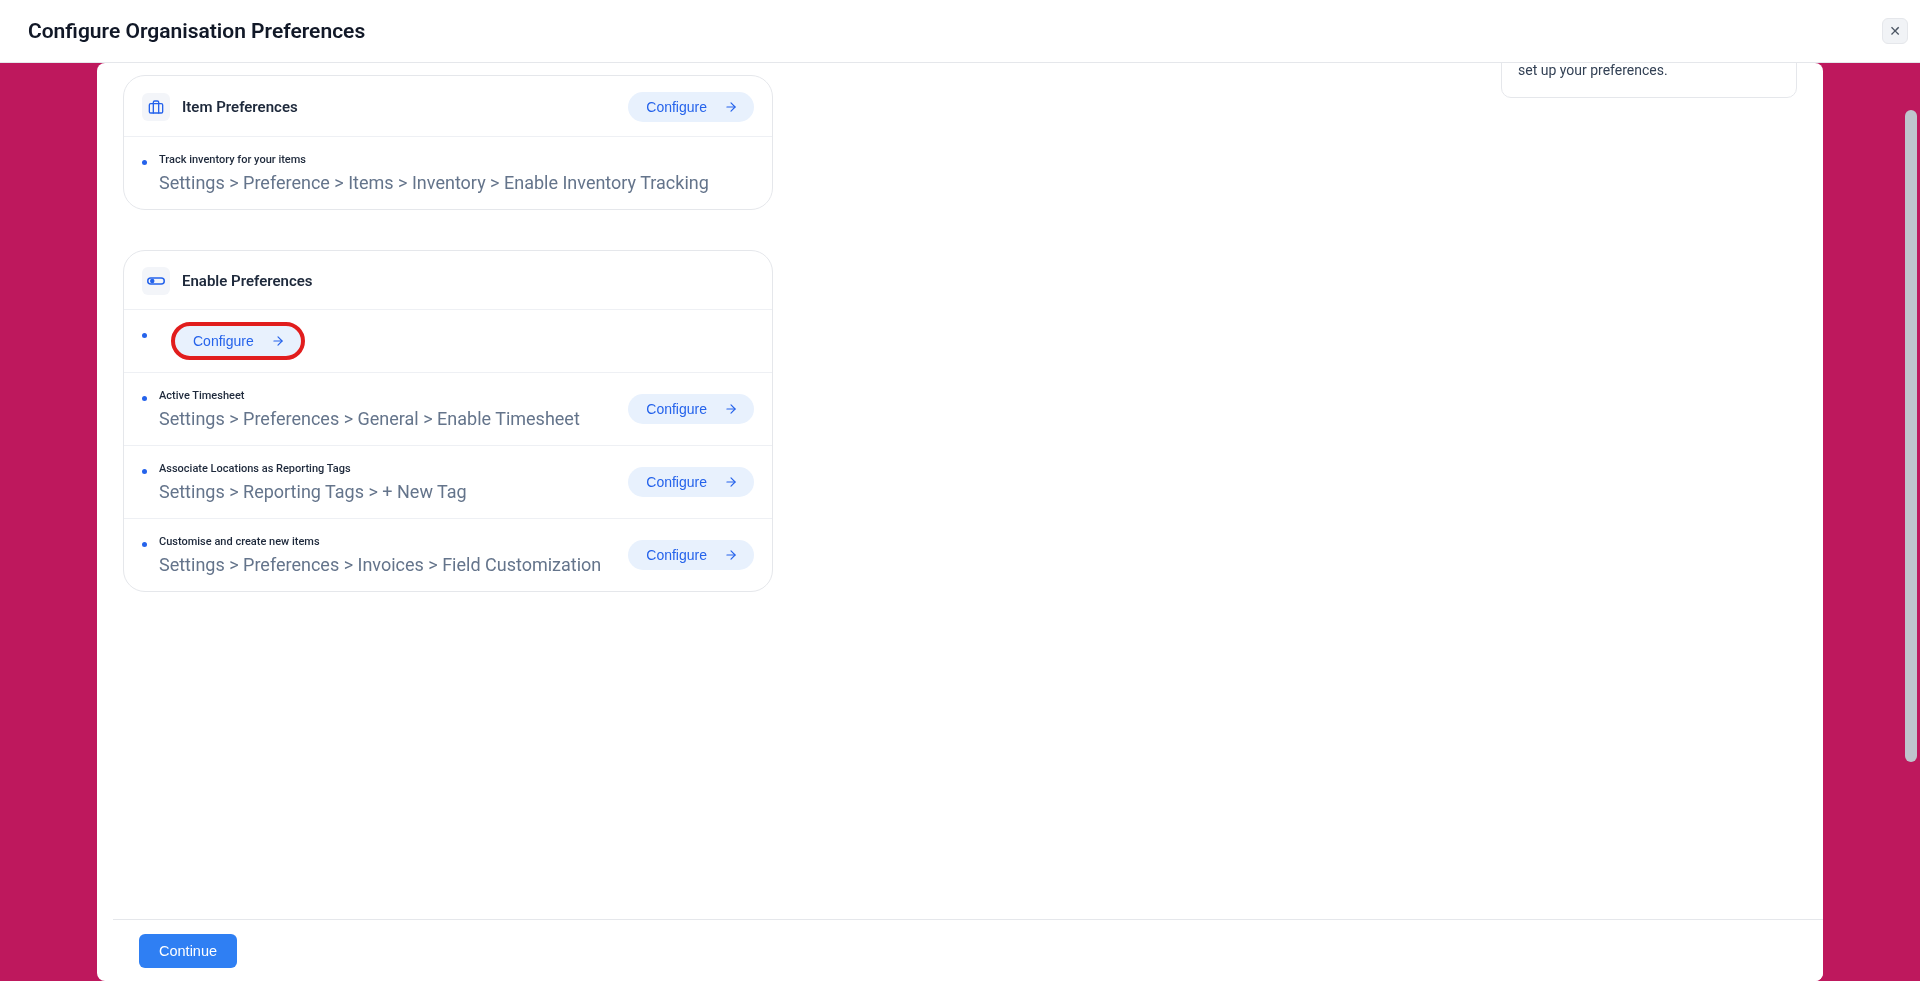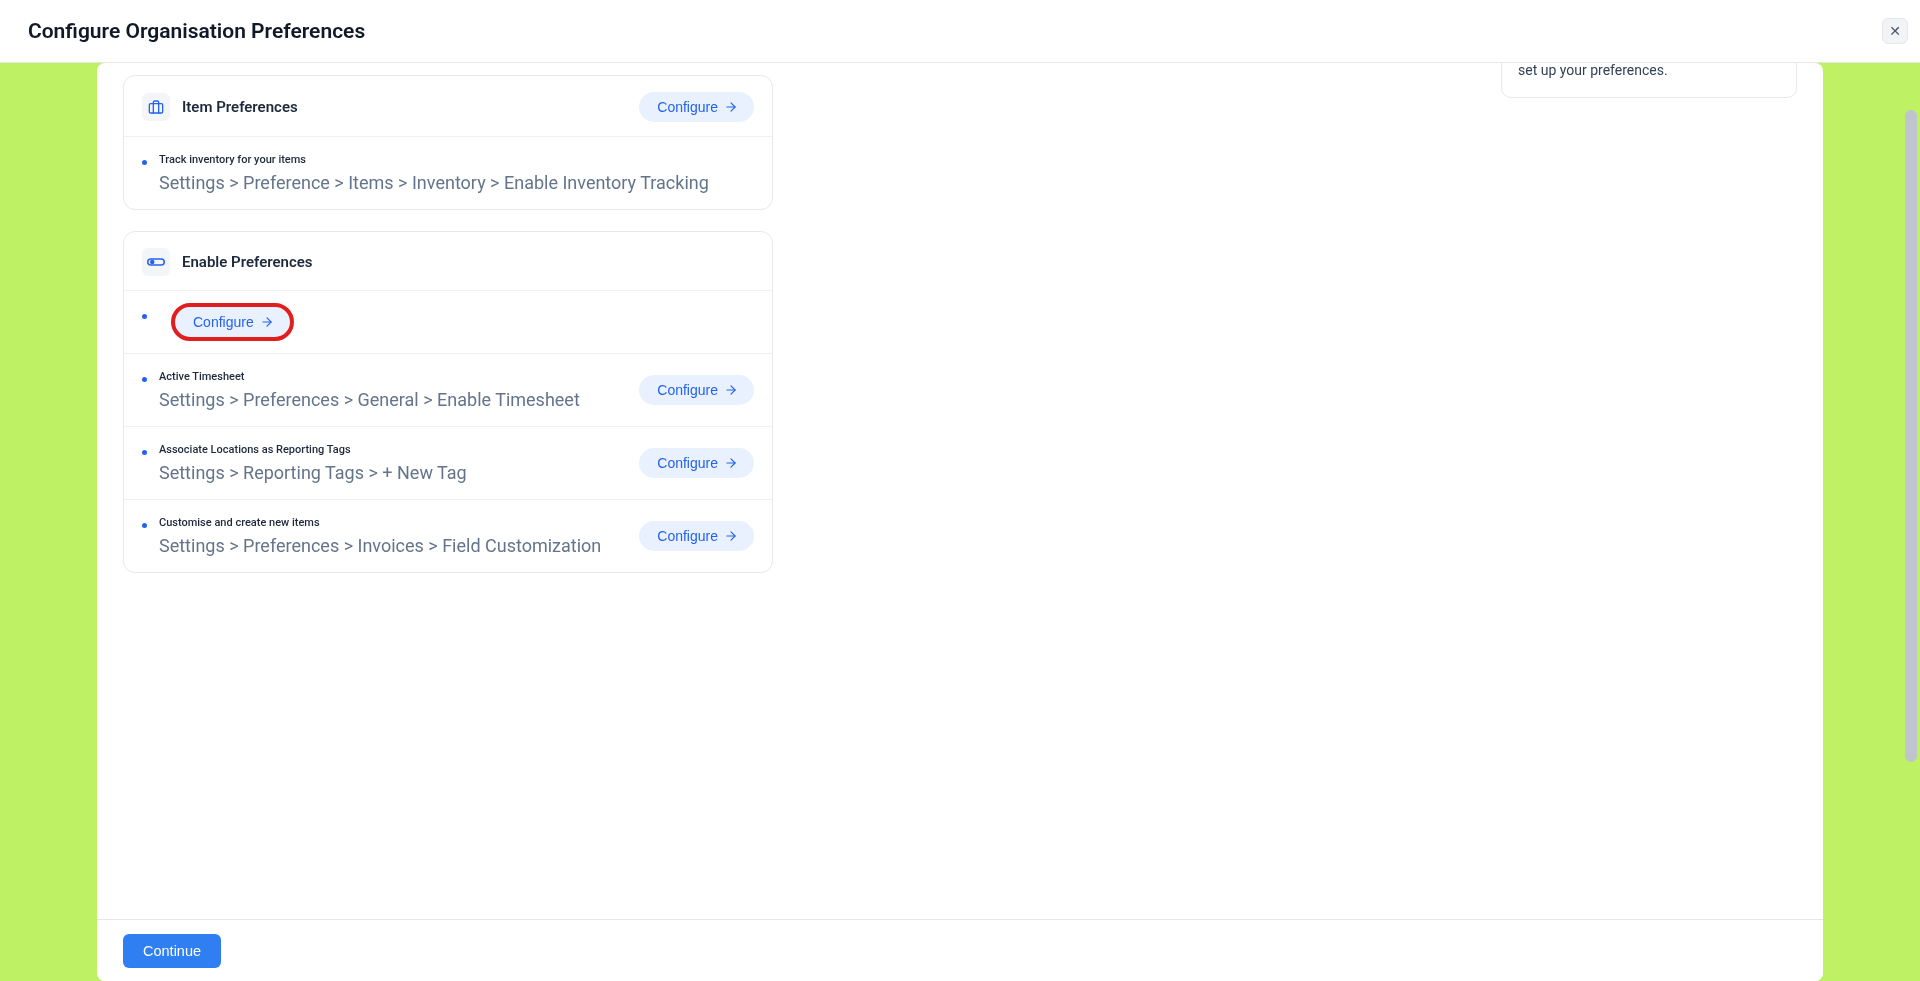--- a/index.html
+++ b/index.html
@@ -6,21 +6,21 @@
     body {
       font-family: -apple-system, BlinkMacSystemFont, "Segoe UI", Roboto, Helvetica, Arial, sans-serif;
       background: #f5f6fa;
       color: #1e293b;
       overflow: hidden;
     }
     .viewport {
       width: 1920px;
       height: 981px;
       position: relative;
-      background: #bef264;
+      background: #be185d;
     }
     .header-bar {
       position: absolute;
       top: 0;
       left: 0;
       right: 0;
       height: 63px;
       background: #ffffff;
       border-bottom: 1px solid #e5e7eb;
       display: flex;
@@ -67,23 +67,23 @@
       overflow: hidden;
       padding: 0 26px 24px 26px;
     }
     .left-col {
       width: 650px;
       float: left;
       padding-top: 12px;
     }
     .card {
       border: 1px solid #e5e7eb;
-      border-radius: 12px;
+      border-radius: 22px;
       background: #fff;
-      margin-bottom: 21px;
+      margin-bottom: 40px;
     }
     .card-header {
       display: flex;
       align-items: center;
       padding: 16px 18px 14px 18px;
       border-bottom: 1px solid #eef0f4;
     }
     .card-icon {
       width: 28px;
       height: 28px;
@@ -104,21 +104,21 @@
       margin-left: auto;
       background: #e8f1fd;
       color: #2563eb;
       border: none;
       border-radius: 18px;
       padding: 7px 16px 7px 18px;
       font-size: 14px;
       font-weight: 500;
       display: inline-flex;
       align-items: center;
-      gap: 6px;
+      gap: 17px;
       cursor: pointer;
     }
     .cfg-btn .arrow {
       display: inline-flex;
       align-items: center;
     }
     .row {
       display: flex;
       align-items: flex-start;
       padding: 16px 18px;
@@ -165,21 +165,21 @@
       background: #fff;
     }
     .info-text {
       font-size: 14px;
       color: #334155;
       line-height: 1.55;
     }
     .footer {
       position: absolute;
       bottom: 0;
-      left: 0;
+      left: 16px;
       right: 0;
       height: 62px;
       border-top: 1px solid #e5e7eb;
       display: flex;
       align-items: center;
       padding: 4px 26px;
       background: #fff;
     }
     .continue-btn {
       background: #2f7ff3;

